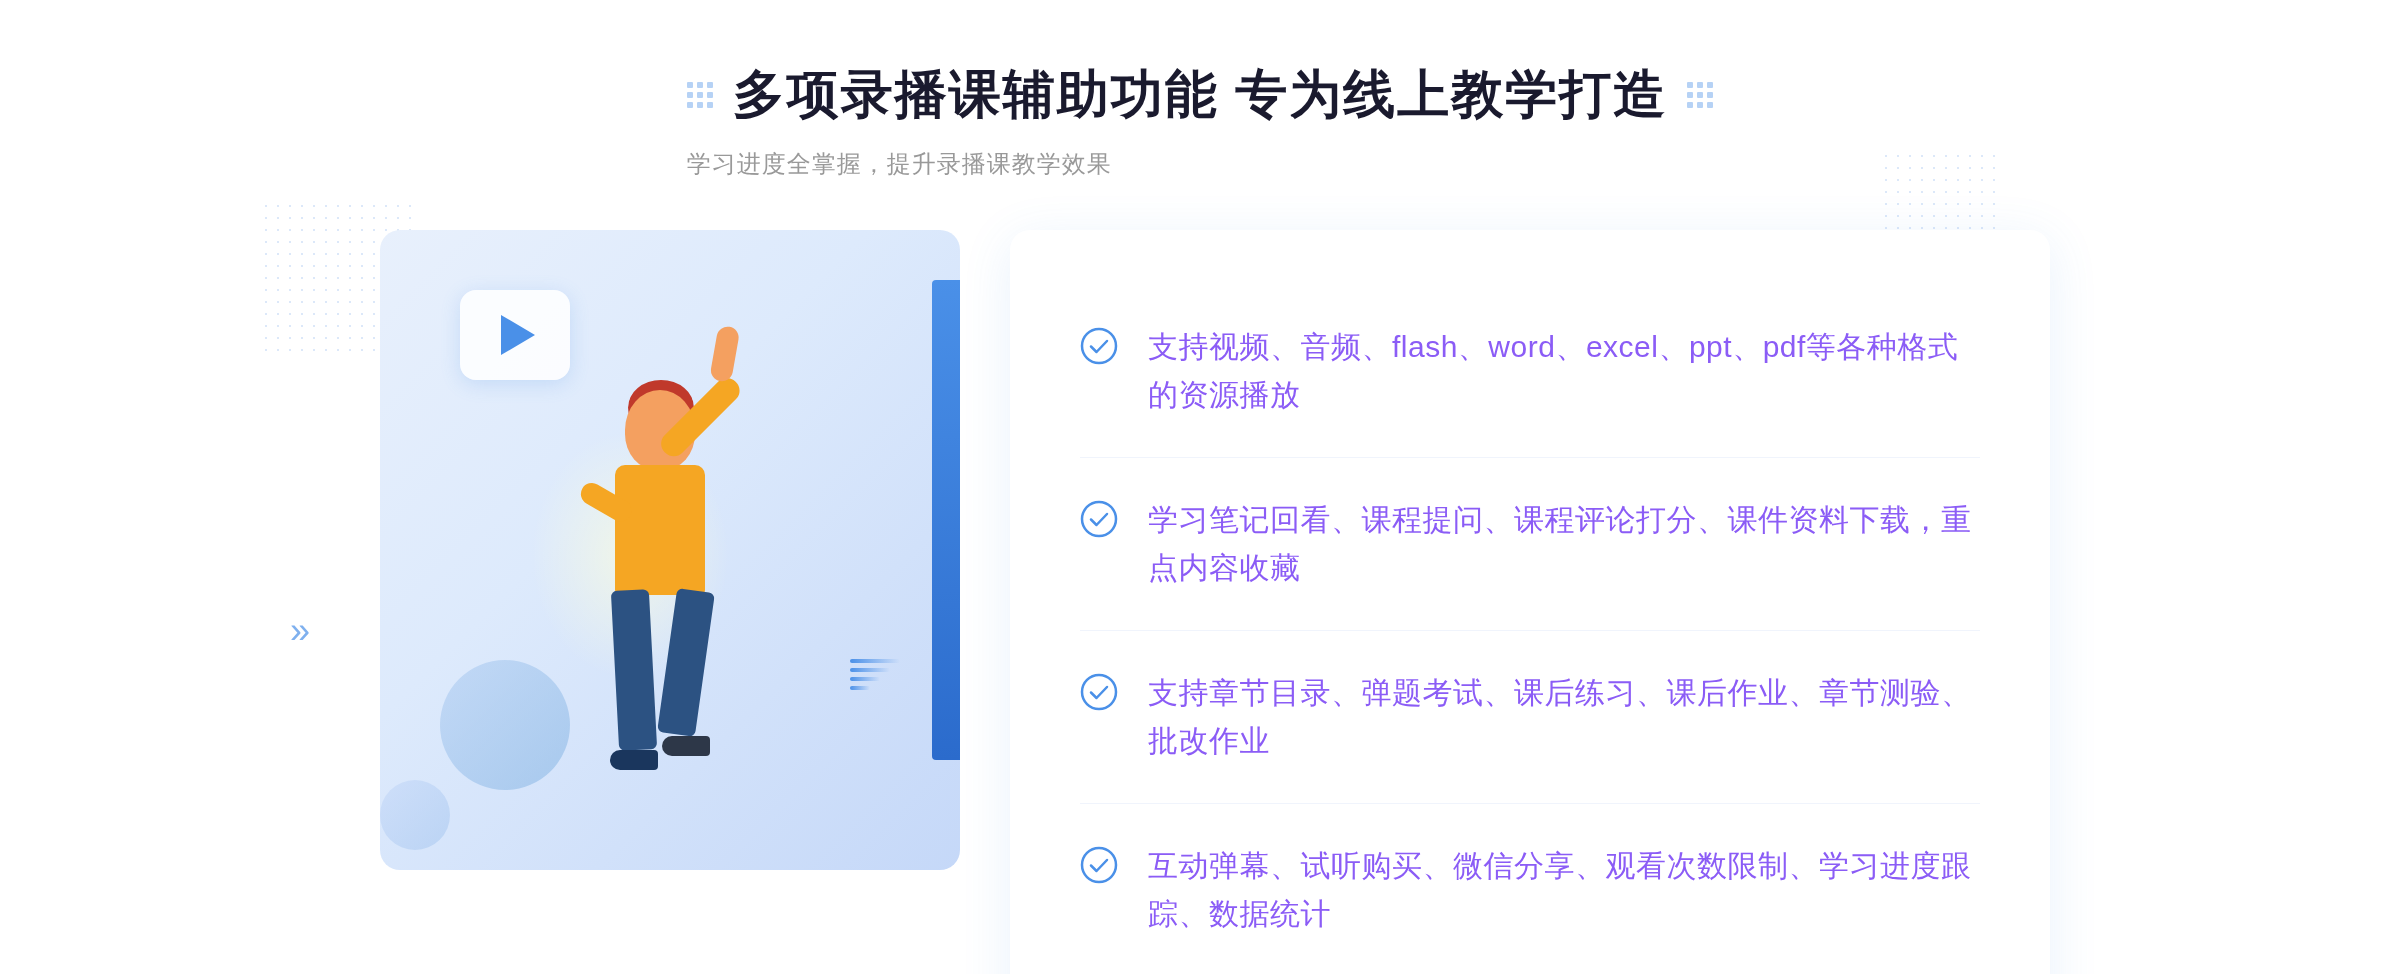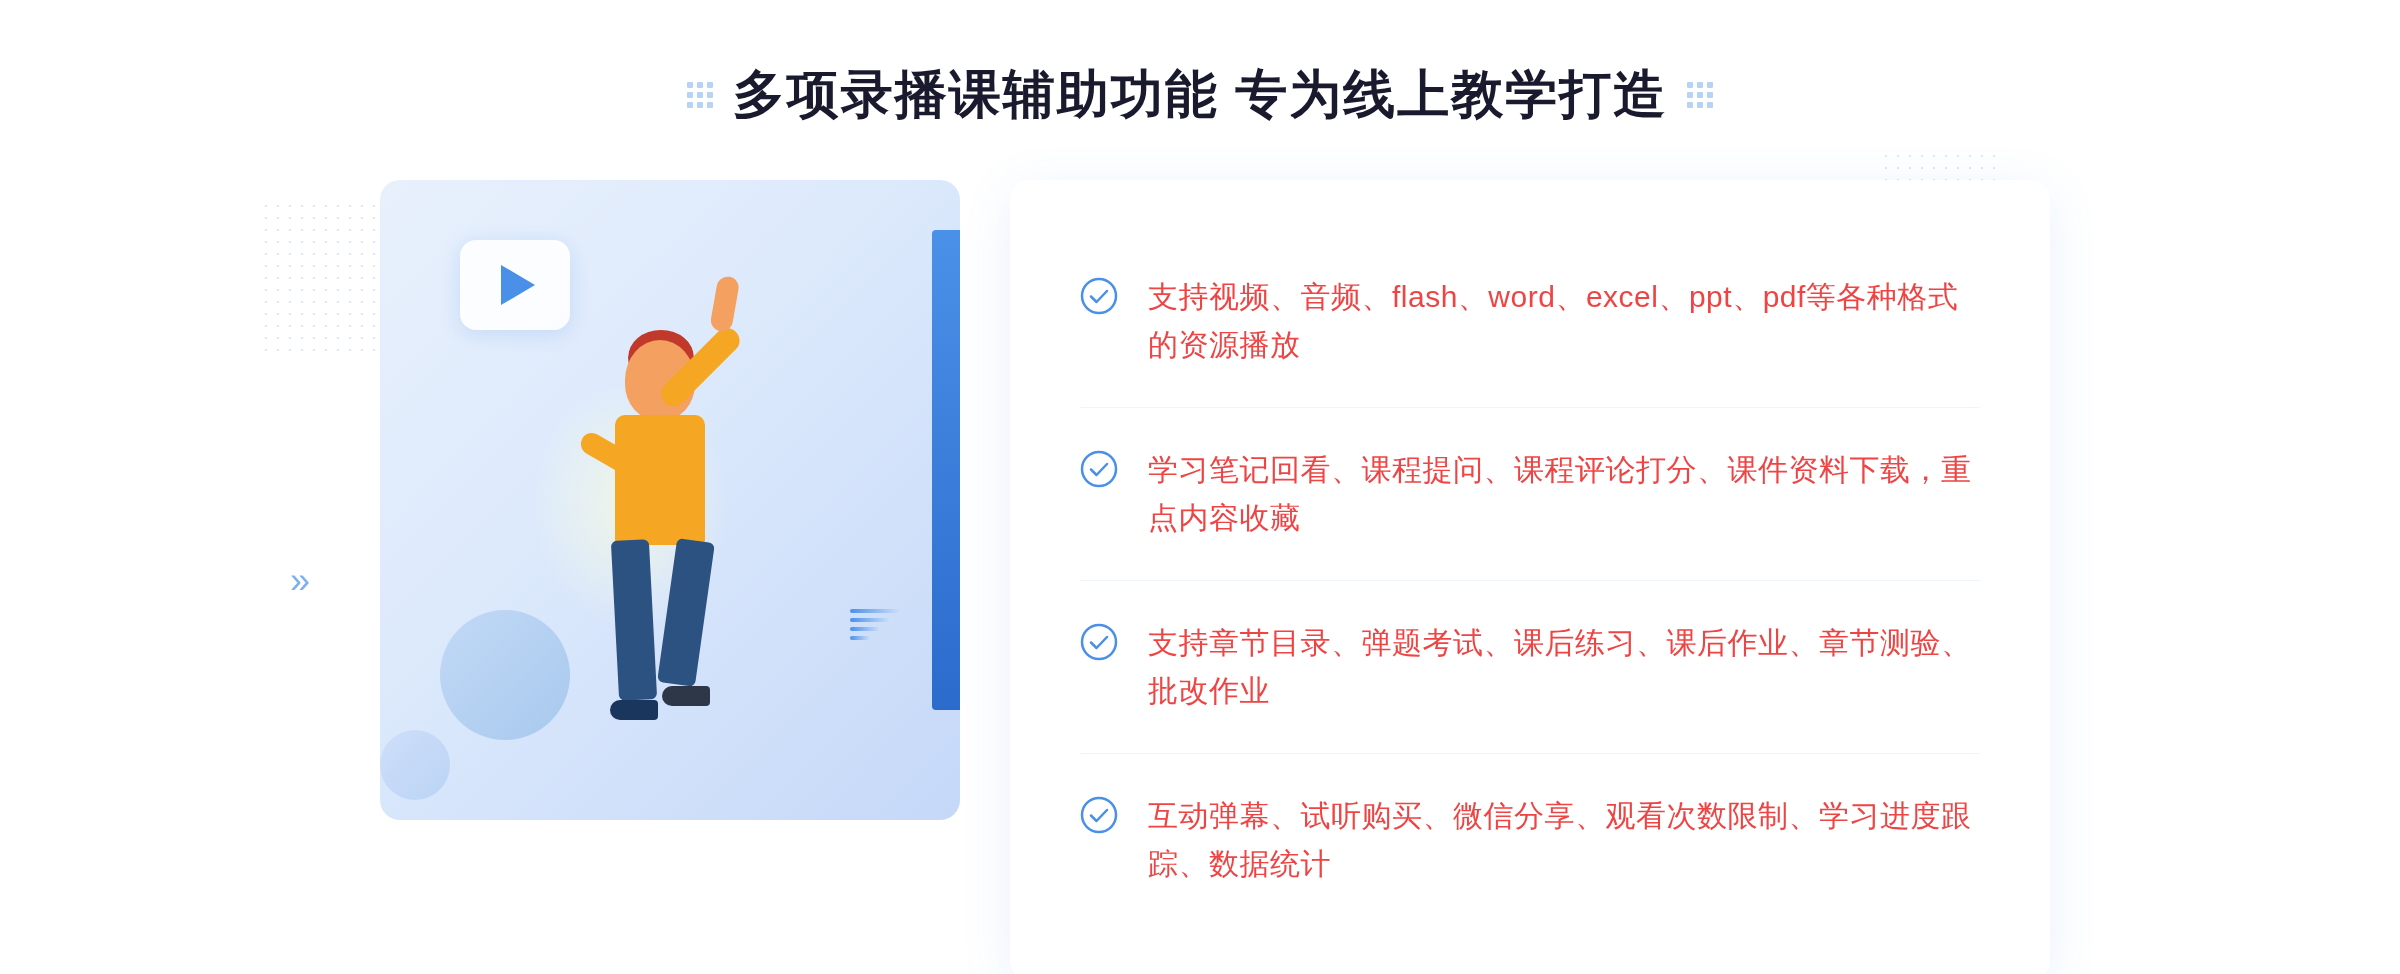--- a/index.html
+++ b/index.html
@@ -56,21 +56,21 @@
       width: 120px;
       height: 120px;
       background-image: radial-gradient(circle, #c5d8f5 1.5px, transparent 1.5px);
       background-size: 12px 12px;
       opacity: 0.6;
     }
 
     
     .header {
       text-align: left;
-      margin-bottom: 32px;
+      margin-bottom: 50px;
       position: relative;
     }
 
     .title-row {
       display: flex;
       align-items: center;
       justify-content: center;
       gap: 20px;
       margin-bottom: 18px;
     }
@@ -378,21 +378,21 @@
       margin-top: 4px;
     }
 
     .check-icon svg {
       width: 38px;
       height: 38px;
     }
 
     .feature-text {
       font-size: 30px;
-      color: #ef4444;
+      color: #8b5cf6;
       line-height: 1.6;
       font-weight: 400;
       letter-spacing: 0.5px;
     }
 
     
     .grid-icon {
       display: flex;
       flex-direction: column;
       gap: 4px;
@@ -452,20 +452,21 @@
             <span></span>
             <span></span>
           </div>
         <div>
             <span></span>
             <span></span>
             <span></span>
           </div>
       </div>
     </div>
+    <p class="subtitle">学习进度全掌握，提升录播课教学效果</p>
   </div>
 
   <div class="content-area">
 
     <div class="illustration-wrapper">
       <div class="illustration-bg">
 
         <div class="blue-bar"></div>
 
         <div class="play-bubble">

